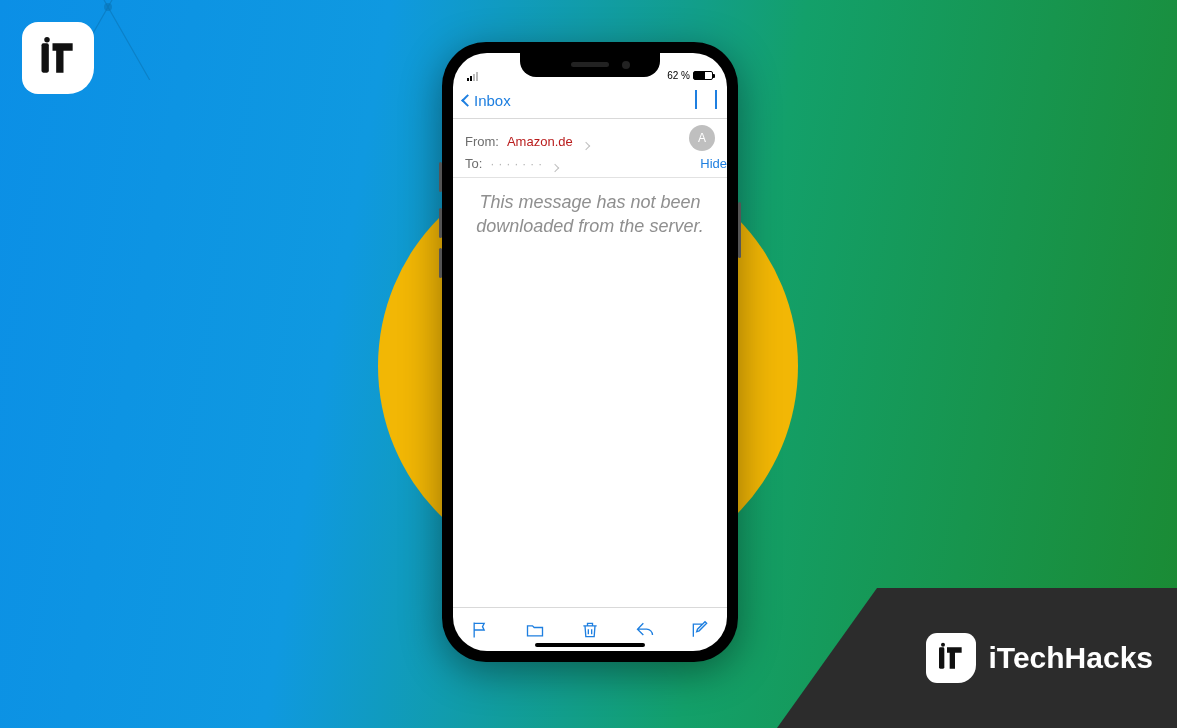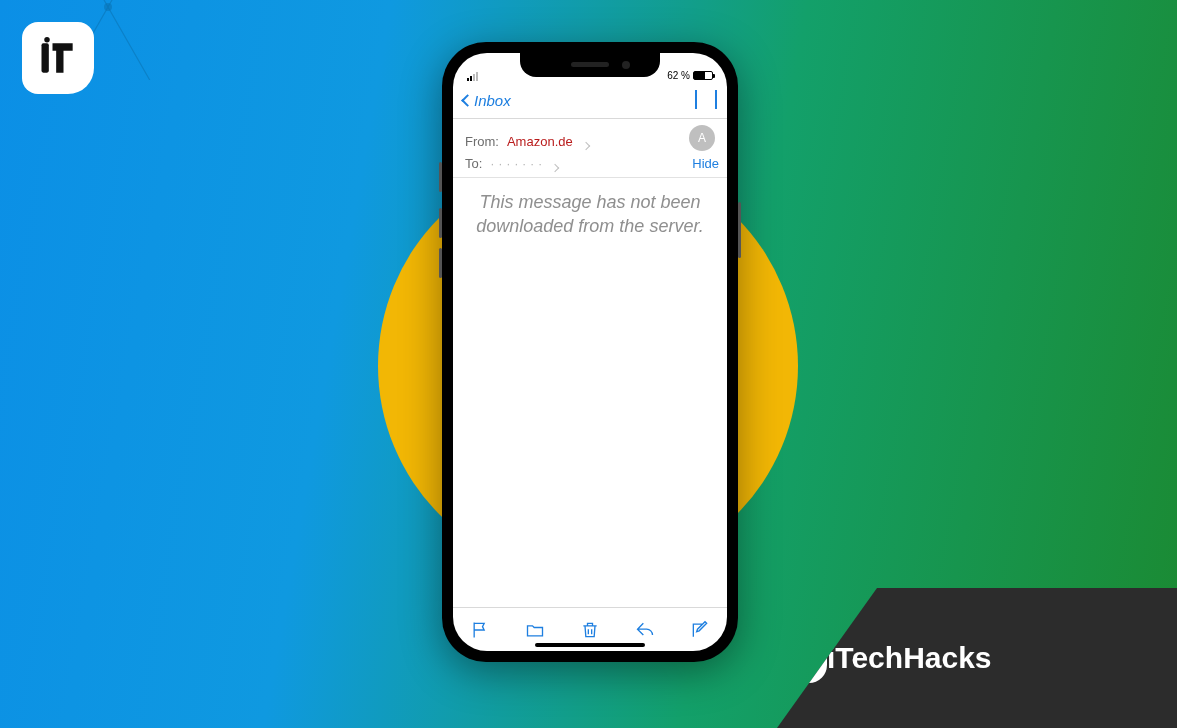--- a/index.html
+++ b/index.html
@@ -29,22 +29,22 @@
     background:#fff; border-radius:16px 16px 26px 16px;
     display:flex; align-items:center; justify-content:center;
   }
   .badge-tl svg { width:44px; height:44px; }
 
   
   .wedge {
     position:absolute; right:0; bottom:0; width:400px; height:140px;
     background:#2c2c2c;
     clip-path:polygon(100px 0,100% 0,100% 100%,0 100%);
-    display:flex; align-items:center; 
-    padding-right:24px; color:#fff;
+    display:flex; align-items:center; justify-content:flex-end;
+    padding-right:24px; gap:12px; color:#fff;
     font-size:30px; font-weight:600;
   }
   .wedge .logo {
     width:50px; height:50px; background:#fff; border-radius:11px 11px 18px 11px;
     display:flex; align-items:center; justify-content:center;
   }
   .wedge .logo svg { width:32px; height:32px; }
 
   
   .phone {
@@ -88,34 +88,34 @@
   .signal i:nth-child(3){height:7px;background:#bbb} .signal i:nth-child(4){height:9px;background:#bbb}
   .battery { width:20px; height:9px; border:1px solid #000; border-radius:2px; position:relative; }
   .battery::after{content:"";position:absolute;right:-3px;top:2px;width:2px;height:4px;background:#000;border-radius:0 1px 1px 0;}
   .battery i{display:block;height:100%;width:62%;background:#000;}
 
   
   .nav {
     height:36px; display:flex; align-items:center; justify-content:space-between;
     padding:0 10px; border-bottom:1px solid #d9d9d9;
   }
-  .nav .back { display:flex; align-items:center; color:#1e7fe0; font-size:15px; gap:2px; cursor:pointer;font-style:italic;}
+  .nav .back { display:flex; align-items:center; color:#1e7fe0; font-size:15px; gap:2px; cursor:pointer;}
   .nav .arrows { display:flex; gap:18px; }
   .nav .arrows span { color:#1e7fe0; cursor:pointer; }
   .chev { width:9px; height:9px; border-left:2px solid #1e7fe0; border-bottom:2px solid #1e7fe0; transform:rotate(45deg); }
   .arrow-up, .arrow-dn { width:10px;height:10px;border-left:2px solid #1e7fe0;border-top:2px solid #1e7fe0; }
   .arrow-up{transform:rotate(45deg);} .arrow-dn{transform:rotate(-135deg);}
 
   
   .hdr { padding:8px 12px 6px; border-bottom:1px solid #e2e2e2; position:relative; font-size:13px; color:#6d6d6d;}
   .hdr .row { display:flex; align-items:flex-end; gap:8px; height:22px;}
   .hdr .link { color:#b91c1c; }
   .mini-chev { width:6px;height:6px;border-top:1.5px solid #bfbfbf;border-right:1.5px solid #bfbfbf;transform:rotate(45deg);display:inline-block;margin-left:2px;}
   .avatar { position:absolute; right:12px; top:6px; width:26px;height:26px;border-radius:50%;background:#bfbfbf;color:#fff;display:flex;align-items:center;justify-content:center;font-size:12px;}
-  .hide { position:absolute; right:8px; bottom:6px; color:#1e7fe0; font-size:13px; cursor:pointer;}
+  .hide { position:absolute; right:0; bottom:6px; color:#1e7fe0; font-size:13px; cursor:pointer;}
 
   
   .subj { padding:10px 12px; border-bottom:1px solid #e2e2e2; }
   .subj .title { font-weight:700; font-size:14px; color:#111;}
   .subj .time  { font-size:12px; color:#9a9a9a; margin-top:2px;}
 
   
   .body { padding:12px; flex:1; font-size:18px; color:#8f8f8f; font-style:italic; line-height:1.35;text-align:center;}
 
   

